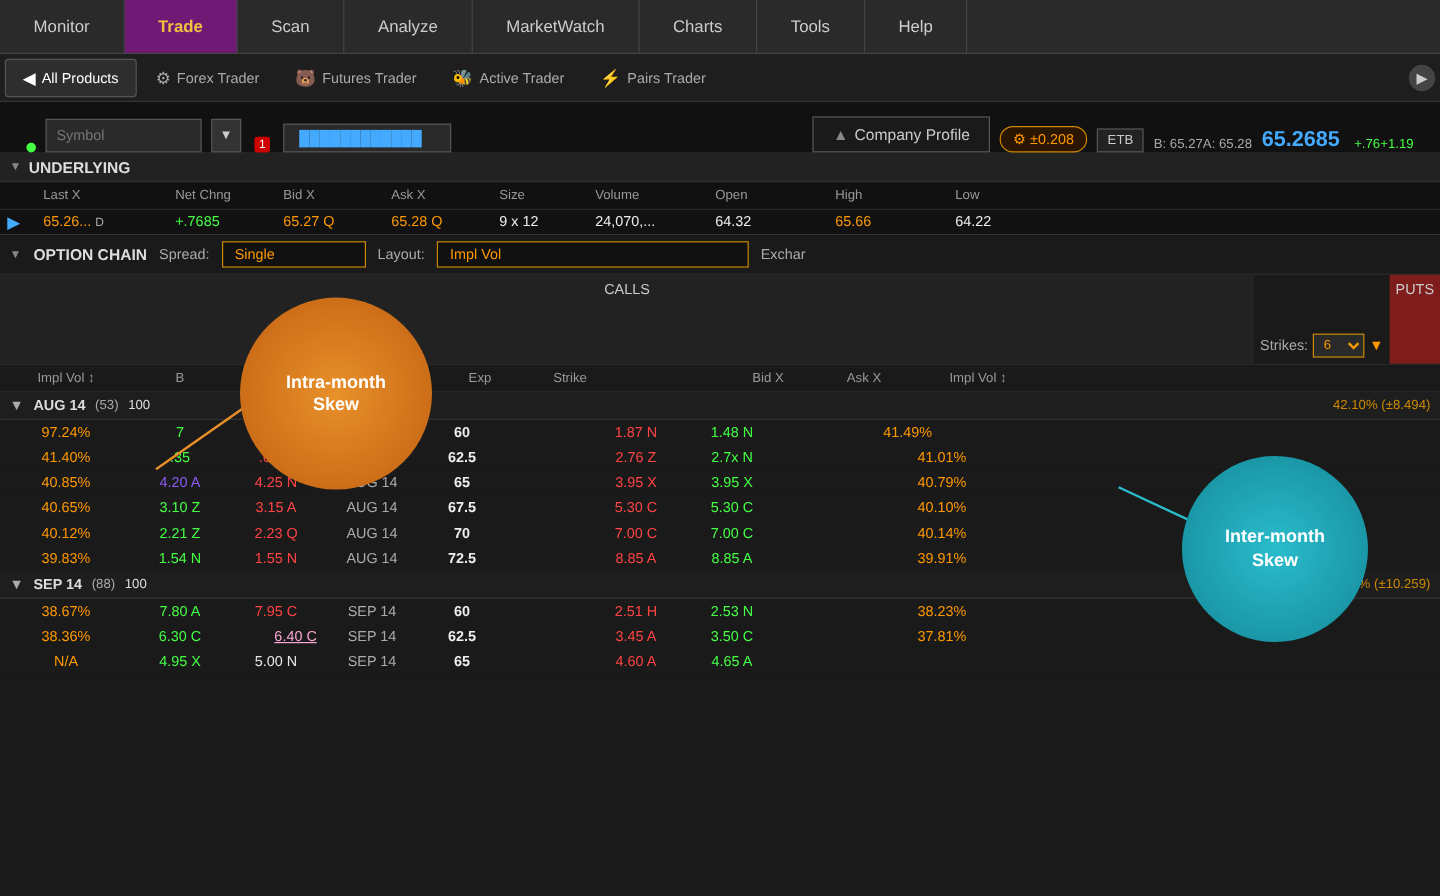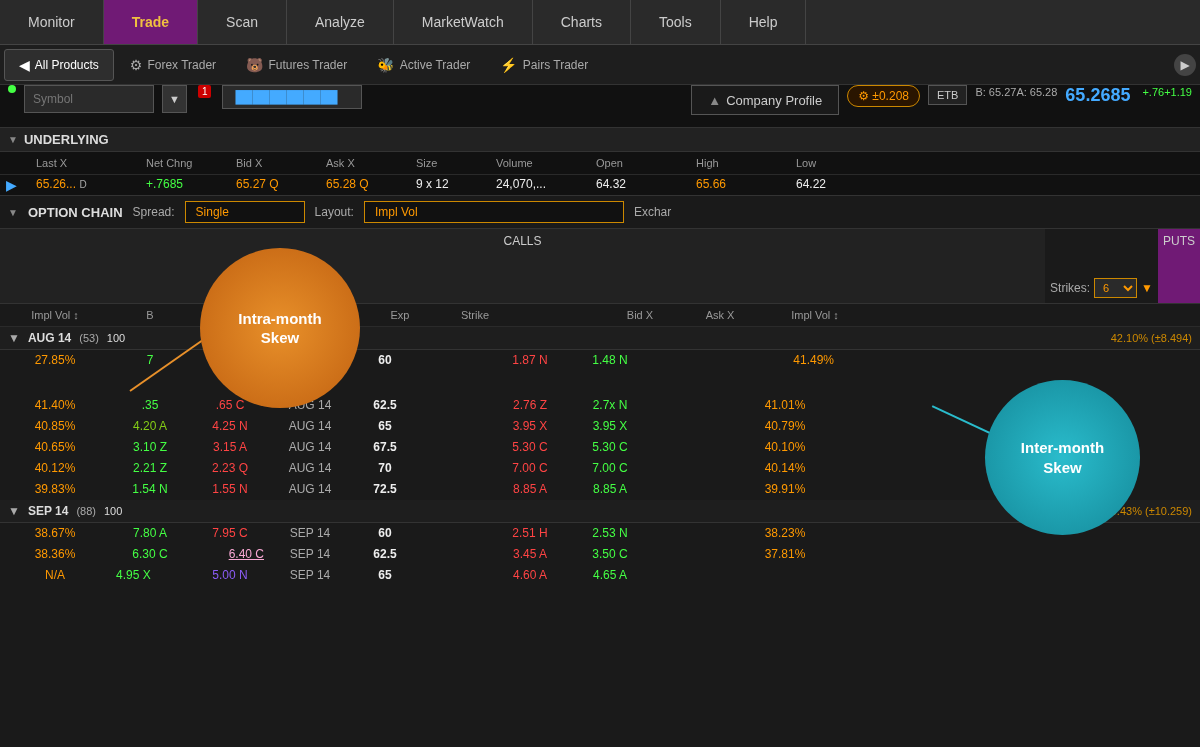--- a/index.html
+++ b/index.html
@@ -74,23 +74,23 @@
       justify-content: center;
       cursor: pointer;
       margin-left: auto;
     }
 
     
     .ticker-bar {
       display: flex;
       background: #111;
       height: 43px;
-      align-items: flex-start;
+      align-items: flex-end;
       border-bottom: 1px solid #333;
-      padding: 0 8px;
+      padding: 0 22px;
       gap: 8px;
     }
     .ticker-input {
       background: #2a2a2a;
       border: 1px solid #555;
       color: #4af;
       padding: 4px 8px;
       width: 130px;
       font-size: 12px;
       height: 28px;
@@ -210,21 +210,21 @@
       color: #ccc;
       font-size: 12px;
       background: #222;
       padding: 5px;
     }
     .puts-header {
       grid-column: 7 / 12;
       text-align: center;
       color: #ccc;
       font-size: 12px;
-      background: #701a75;
+      background: #7f1d1d;
       padding: 5px;
     }
     .strikes-center {
       grid-column: 5 / 7;
       text-align: center;
       background: #1a1a1a;
       padding: 5px;
       display: flex;
       align-items: center;
       justify-content: center;
@@ -495,46 +495,46 @@
   <div id="options-data">
       <div class="expiry-row" style="display: flex; align-items: center; background: rgb(30, 30, 30); border-bottom: 1px solid rgb(51, 51, 51); padding: 4px 8px; gap: 8px;">
     <span style="color:#aaa;font-size:12px;">▼</span>
     <span style="color:#ddd;font-weight:bold;font-size:12px;">AUG 14</span>
     <span style="color:#aaa;font-size:11px;">(53)</span>
     <span style="color:#ddd;font-size:11px;">100</span>
     <span style="flex:1"></span>
     <span style="color:#c80;font-size:11px;">42.10% (±8.494)</span>
   </div>
       <div style="display: grid; grid-template-columns: 110px 80px 80px 80px 70px 70px 80px 80px 80px 110px; border-bottom: 1px solid rgb(26, 26, 26); align-items: center;">
-      <div style="color:#f90;text-align:center;padding:3px 6px;font-size:12px;">27.85%</div>
+      <div style="color:#f90;text-align:center;padding:3px 6px;font-size:12px;">97.24%</div>
       <div style="color:#4f4;text-align:center;padding:3px 6px;font-size:12px;">7</div>
       <div style="color:#f44;text-align:center;padding:3px 6px;font-size:12px;">.25 A</div>
       <div style="color:#aaa;text-align:center;padding:3px 6px;font-size:12px;">AUG 14</div>
       <div style="color:#eee;text-align:center;padding:3px 6px;font-size:12px;font-weight:bold;">60</div>
       <div style="padding:3px 6px;"></div>
       <div style="color:#f44;text-align:center;padding:3px 6px;font-size:12px;">1.87 N</div>
       <div style="color:#4f4;text-align:center;padding:3px 6px;font-size:12px;">1.48 N</div>
       <div style="padding:3px 6px;"></div>
-      <div style="color:#f90;text-align:right;padding:3px 6px;font-size:12px;">41.49%</div>
-    </div>
-      <div style="display: grid; grid-template-columns: 110px 80px 80px 80px 70px 70px 80px 80px 80px 110px; border-bottom: 1px solid rgb(26, 26, 26); align-items: center; margin-top: 24px;">
+      <div style="color:#f90;text-align:left;padding:3px 6px;font-size:12px;">41.49%</div>
+    </div>
+      <div style="display: grid; grid-template-columns: 110px 80px 80px 80px 70px 70px 80px 80px 80px 110px; border-bottom: 1px solid rgb(26, 26, 26); align-items: center;">
       <div style="color:#f90;text-align:center;padding:3px 6px;font-size:12px;">41.40%</div>
       <div style="color:#4f4;text-align:center;padding:3px 6px;font-size:12px;">.35</div>
       <div style="color:#f44;text-align:center;padding:3px 6px;font-size:12px;">.65 C</div>
       <div style="color:#aaa;text-align:center;padding:3px 6px;font-size:12px;">AUG 14</div>
       <div style="color:#eee;text-align:center;padding:3px 6px;font-size:12px;font-weight:bold;">62.5</div>
       <div style="padding:3px 6px;"></div>
       <div style="color:#f44;text-align:center;padding:3px 6px;font-size:12px;">2.76 Z</div>
       <div style="color:#4f4;text-align:center;padding:3px 6px;font-size:12px;">2.7x N</div>
       <div style="padding:3px 6px;"></div>
       <div style="color:#f90;text-align:center;padding:3px 6px;font-size:12px;">41.01%</div>
     </div>
       <div style="display: grid; grid-template-columns: 110px 80px 80px 80px 70px 70px 80px 80px 80px 110px; border-bottom: 1px solid rgb(26, 26, 26); align-items: center;">
       <div style="color:#f90;text-align:center;padding:3px 6px;font-size:12px;">40.85%</div>
-      <div style="color:#84cc16;text-align:center;padding:3px 6px;font-size:12px;">4.20 A</div>
+      <div style="color:#8b5cf6;text-align:center;padding:3px 6px;font-size:12px;">4.20 A</div>
       <div style="color:#f44;text-align:center;padding:3px 6px;font-size:12px;">4.25 N</div>
       <div style="color:#aaa;text-align:center;padding:3px 6px;font-size:12px;">AUG 14</div>
       <div style="color:#eee;text-align:center;padding:3px 6px;font-size:12px;font-weight:bold;">65</div>
       <div style="padding:3px 6px;"></div>
       <div style="color:#f44;text-align:center;padding:3px 6px;font-size:12px;">3.95 X</div>
       <div style="color:#4f4;text-align:center;padding:3px 6px;font-size:12px;">3.95 X</div>
       <div style="padding:3px 6px;"></div>
       <div style="color:#f90;text-align:center;padding:3px 6px;font-size:12px;">40.79%</div>
     </div>
       <div style="display: grid; grid-template-columns: 110px 80px 80px 80px 70px 70px 80px 80px 80px 110px; border-bottom: 1px solid rgb(26, 26, 26); align-items: center;">
@@ -600,22 +600,22 @@
       <div style="color:#aaa;text-align:center;padding:3px 6px;font-size:12px;">SEP 14</div>
       <div style="color:#eee;text-align:center;padding:3px 6px;font-size:12px;font-weight:bold;">62.5</div>
       <div style="padding:3px 6px;"></div>
       <div style="color:#f44;text-align:center;padding:3px 6px;font-size:12px;">3.45 A</div>
       <div style="color:#4f4;text-align:center;padding:3px 6px;font-size:12px;">3.50 C</div>
       <div style="padding:3px 6px;"></div>
       <div style="color:#f90;text-align:center;padding:3px 6px;font-size:12px;">37.81%</div>
     </div>
       <div style="display: grid; grid-template-columns: 110px 80px 80px 80px 70px 70px 80px 80px 80px 110px; border-bottom: 1px solid rgb(26, 26, 26); align-items: center;">
       <div style="color:#f90;text-align:center;padding:3px 6px;font-size:12px;">N/A</div>
-      <div style="color:#4f4;padding:3px 6px;font-size:12px;">4.95 X</div>
-      <div style="color:#8b5cf6;text-align:center;padding:3px 6px;font-size:12px;">5.00 N</div>
+      <div style="color:#4f4;text-align:center;padding:3px 6px;font-size:12px;">4.95 X</div>
+      <div style="color:#e5e5e5;text-align:center;padding:3px 6px;font-size:12px;">5.00 N</div>
       <div style="color:#aaa;text-align:center;padding:3px 6px;font-size:12px;">SEP 14</div>
       <div style="color:#eee;text-align:center;padding:3px 6px;font-size:12px;font-weight:bold;">65</div>
       <div style="padding:3px 6px;"></div>
       <div style="color:#f44;text-align:center;padding:3px 6px;font-size:12px;">4.60 A</div>
       <div style="color:#4f4;text-align:center;padding:3px 6px;font-size:12px;">4.65 A</div>
       <div style="padding:3px 6px;"></div>
       <div style="color:#f90;text-align:center;padding:3px 6px;font-size:12px;"></div>
     </div>
     </div>
 

